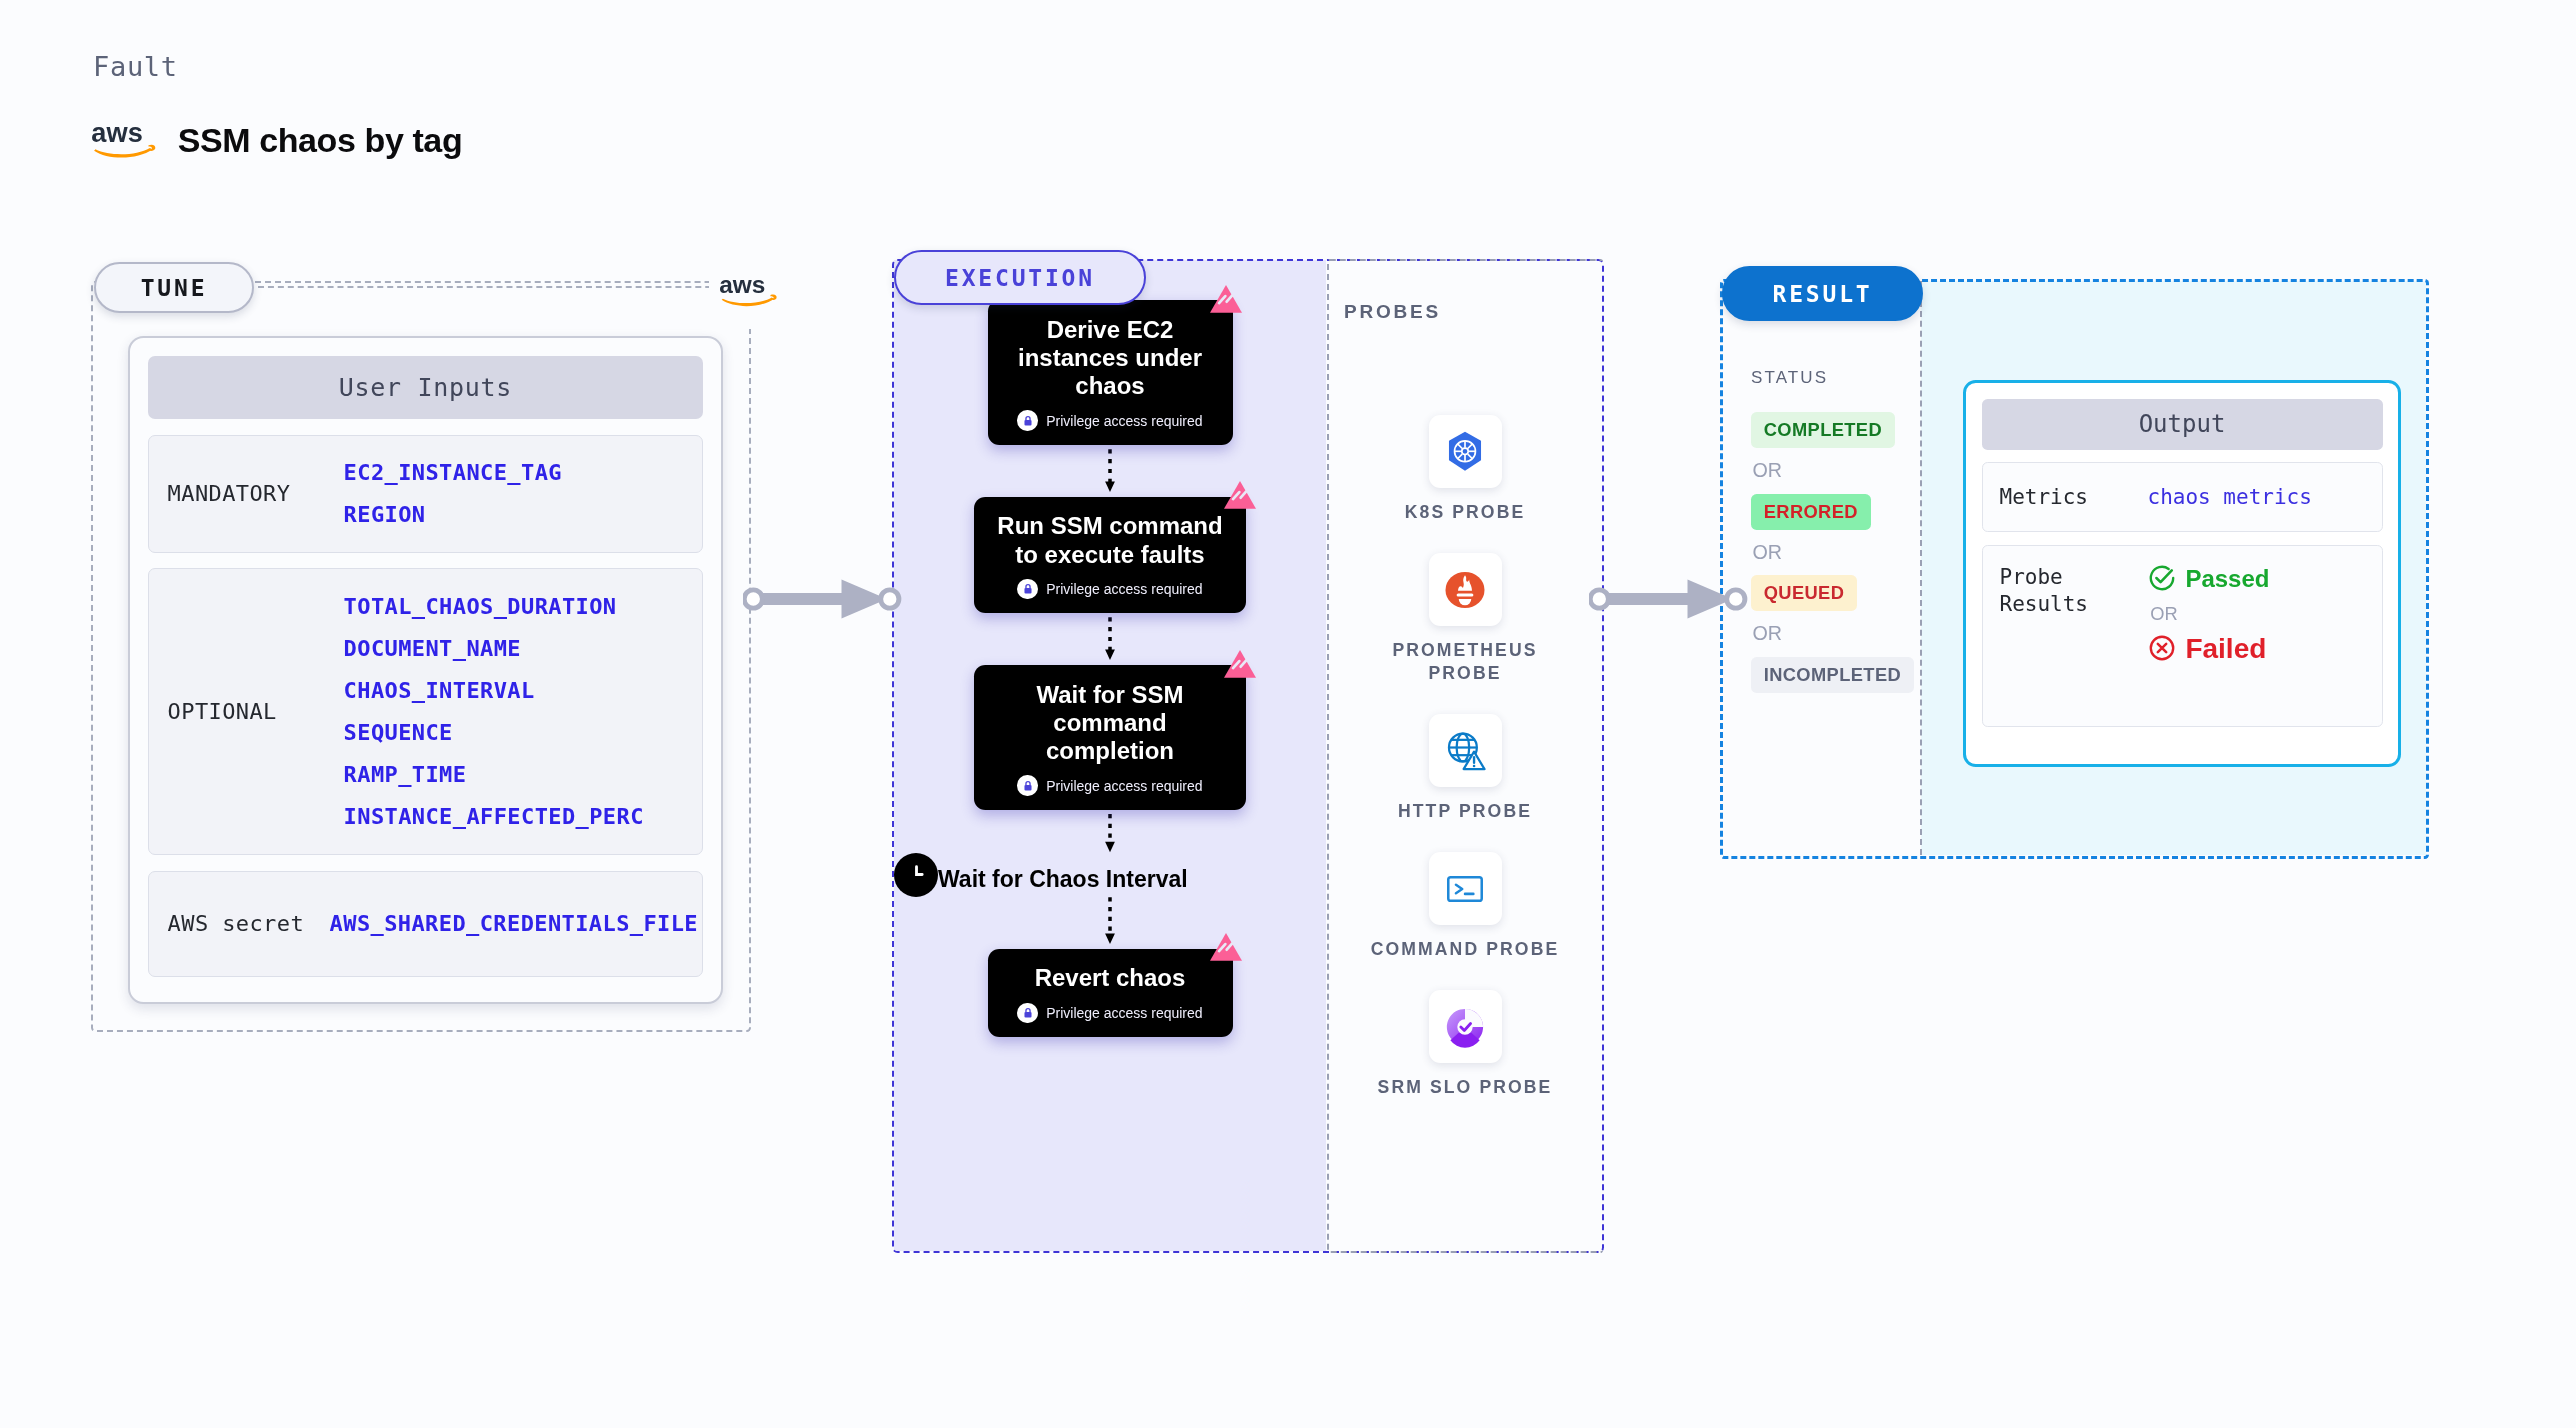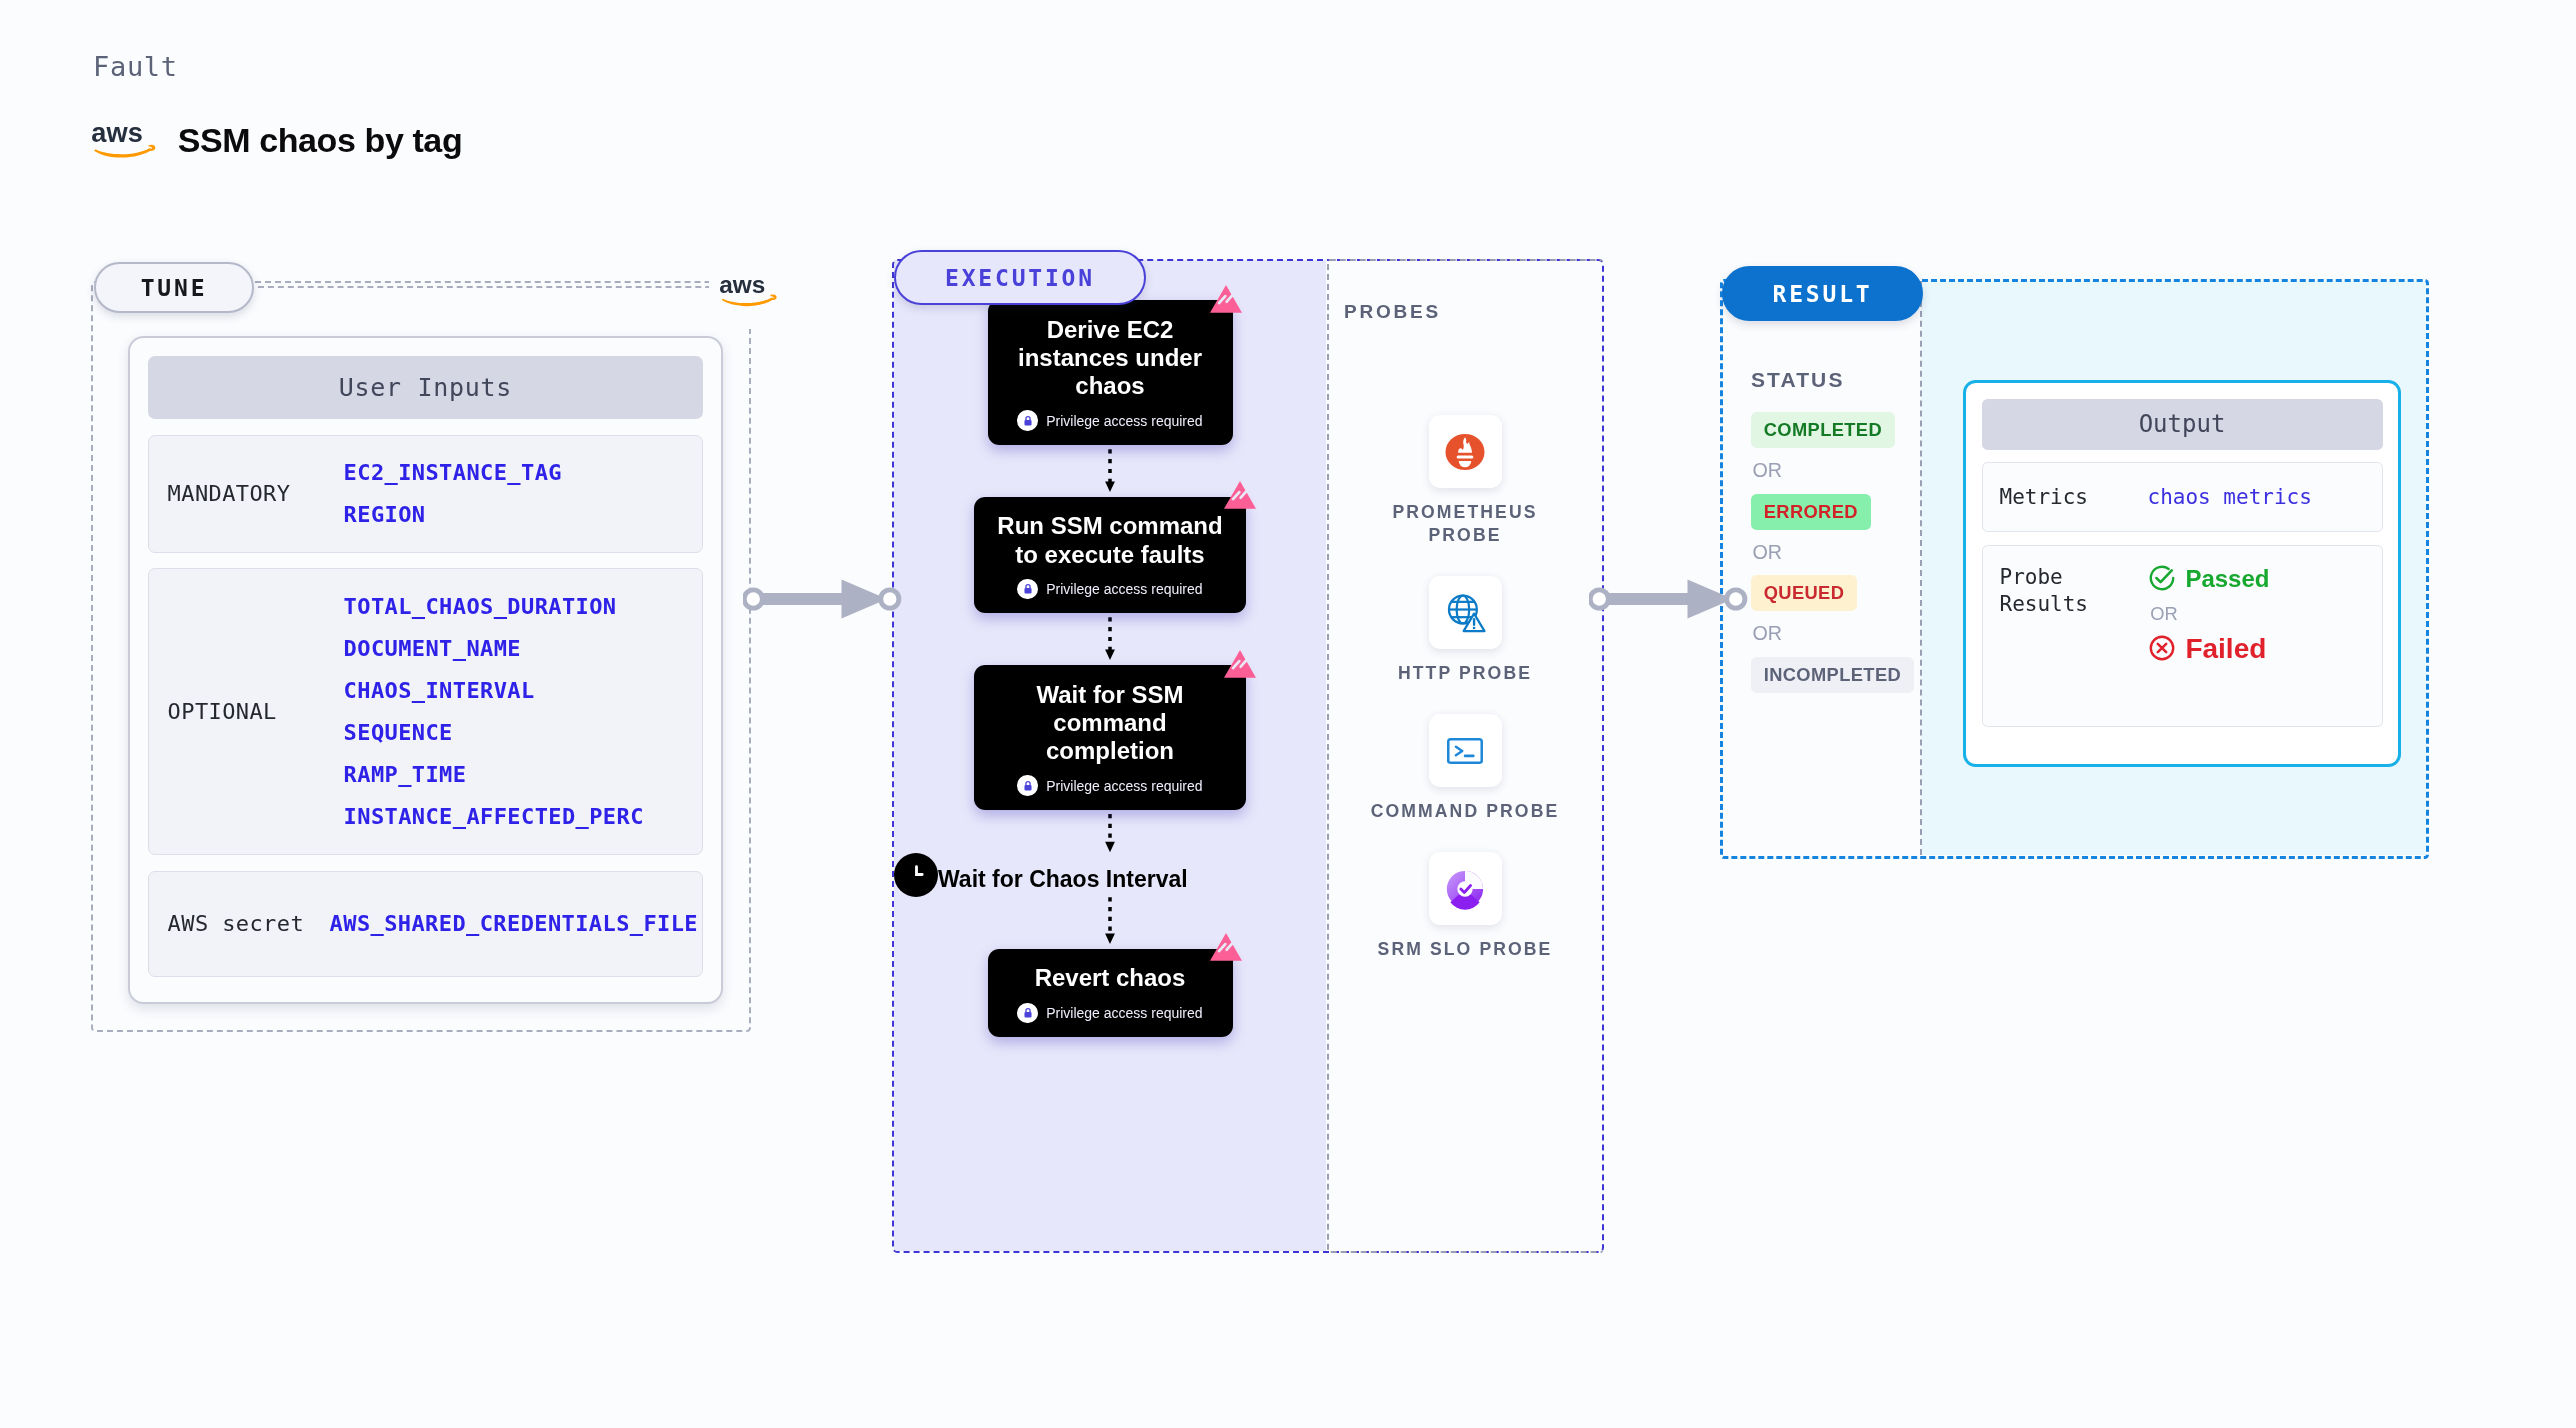--- a/index.html
+++ b/index.html
@@ -149,21 +149,21 @@
   .result-inner-fill {
     position: absolute; left: 1921px; top: 281px; width: 505px; height: 574px;
     background: #e9f8fd;
   }
   .status-col-sep {
     position: absolute; left: 1920px; top: 281px; width: 0; height: 574px;
     border-left: 2.1px dashed #9aa0b4;
   }
   .status-label {
     position: absolute; left: 1751px; top: 368px;
-    font-size: 21px; font-weight: 700; color:#5c6378; letter-spacing: 2.1px;
+    font-size: 17px; font-weight: 400; color:#5c6378; letter-spacing: 2.1px;
   }
   .status-stack { position: absolute; left: 1751px; top: 412px; width: 162px;
                   display:flex; flex-direction:column; align-items:flex-start; }
   .status-badge {
     border-radius: 5.6px; padding: 7px 12.7px; font-size: 18.3px; font-weight: 700;
     letter-spacing: 0.4px;
   }
   .or-text { font-size: 19.7px; color:#9aa0b4; margin: 11.3px 0 11.3px 1.4px; }
 
   .output-card {
@@ -381,20 +381,40 @@
             <path d="M5.6 7 V5.2 a2.9 2.9 0 0 1 5.8 0 V7" fill="none" stroke="#4b43d9" stroke-width="1.9"></path>
           </svg>
         </span>
         <span class="ex-priv-text">Privilege access required</span>
       </div>
     </div>
   </div>
 
   <div class="probe-list">
 
+    <div class="probe-item">
+      <span class="probe-icon-box">
+        <svg viewBox="0 0 66 66" xmlns="http://www.w3.org/2000/svg">
+          <polygon points="33,4 56,17 56,45 33,60 10,45 10,17" fill="#326ce5"></polygon>
+          <circle cx="33" cy="32" r="15" fill="none" stroke="#fff" stroke-width="2.4"></circle>
+          <circle cx="33" cy="32" r="4.6" fill="none" stroke="#fff" stroke-width="2.4"></circle>
+          <g stroke="#fff" stroke-width="2.4">
+            <line x1="33" y1="17" x2="33" y2="27"></line>
+              <line x1="33" y1="37" x2="33" y2="47"></line>
+            <line x1="18" y1="32" x2="28" y2="32"></line>
+              <line x1="38" y1="32" x2="48" y2="32"></line>
+            <line x1="22" y1="21" x2="29" y2="28"></line>
+              <line x1="37" y1="36" x2="44" y2="43"></line>
+            <line x1="44" y1="21" x2="37" y2="28"></line>
+              <line x1="29" y1="36" x2="22" y2="43"></line>
+          </g>
+        </svg>
+      </span>
+      <div class="probe-name">K8S PROBE</div>
+    </div>
 
     <div class="probe-item">
       <span class="probe-icon-box">
         <svg viewBox="0 0 66 66" xmlns="http://www.w3.org/2000/svg">
           <ellipse cx="33" cy="33" rx="28" ry="26" fill="#e6522c"></ellipse>
           <path d="M33 12 C27 20 34 23 30 30 C27 25 23 28 23 34 h20 c0-8-4-10-4-16 -1 3-3 4-4 2 C34 18 36 16 33 12 Z" fill="#fff"></path>
           <rect x="21" y="38" width="24" height="4.4" rx="2.2" fill="#fff"></rect>
           <path d="M24 46 h18 a9 9 0 0 1 -18 0 Z" fill="#fff"></path>
         </svg>
       </span>

